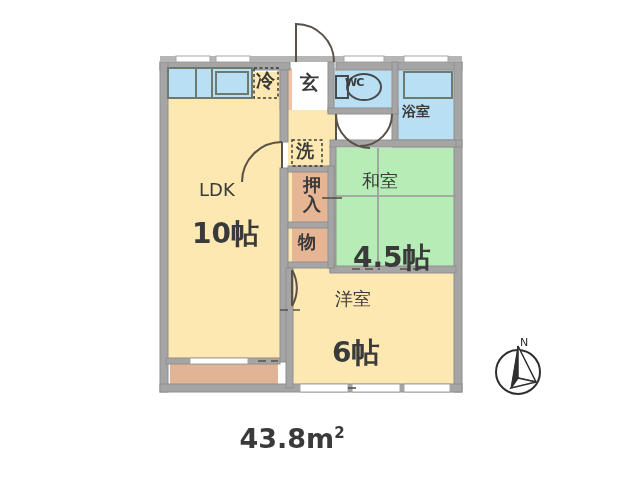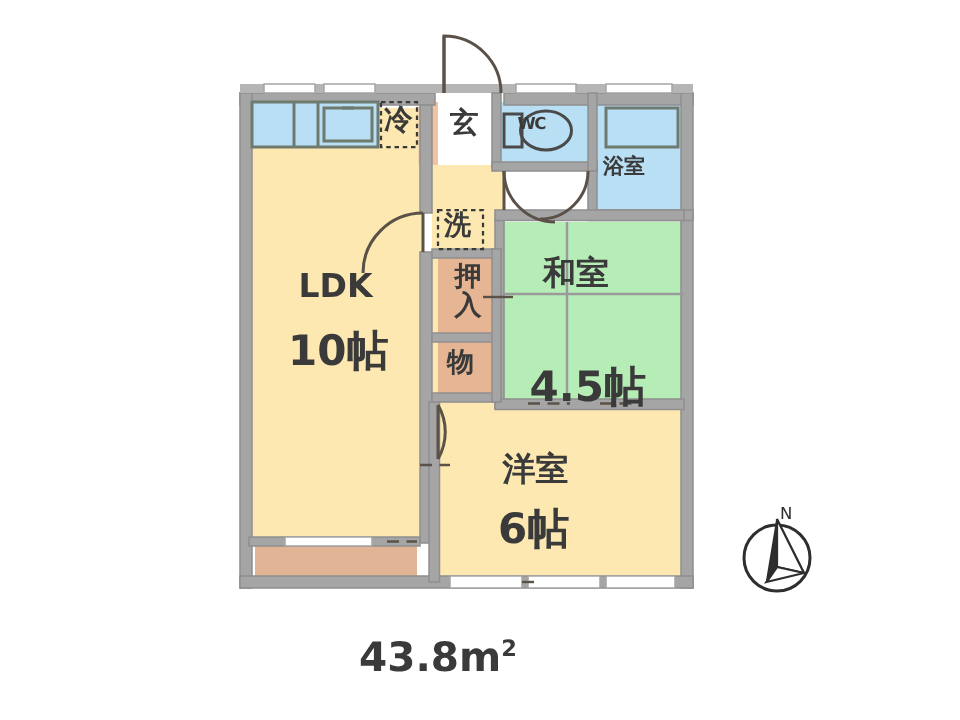--- a/index.html
+++ b/index.html
@@ -14,21 +14,21 @@
     position:absolute;left:0;top:0;width:640px;height:480px;
   }
   .lbl{
     position:absolute;
     color:#3a3a3a;
     font-family:"DejaVu Sans","Liberation Sans",sans-serif;
     white-space:nowrap;
     line-height:1.0;
     -webkit-font-smoothing:antialiased;
   }
-  .room-name{font-size:22px;font-weight:700;letter-spacing:0px;}
+  .room-name{font-size:18px;font-weight:400;letter-spacing:0px;}
   .room-size{font-size:28px;font-weight:700;}
   .small-kanji{font-size:14px;font-weight:600;}
   .wc-text{font-size:11px;font-weight:700;letter-spacing:-1px;}
   .area-text{
     position:absolute;
     left:0;top:423px;width:584px;
     text-align:center;
     font-size:27px;font-weight:700;color:#3a3a3a;
     font-family:"DejaVu Sans","Liberation Sans",sans-serif;
   }
@@ -179,21 +179,21 @@
     <text x="2" y="-26" font-family="DejaVu Sans, Liberation Sans, sans-serif" font-size="11" fill="#2e2e2e">N</text>
   </g>
 </svg>
 
 <div class="lbl room-name" style="left:199px;top:181px;">LDK</div>
 <div class="lbl room-size" style="left:192px;top:220px;">10帖</div>
 
 <div class="lbl room-name" style="left:362px;top:172px;">和室</div>
 <div class="lbl room-size" style="left:353px;top:208px;margin-top:36px;">4.5帖</div>
 
-<div class="lbl room-name" style="left:335px;top:303px;">洋室</div>
+<div class="lbl room-name" style="left:335px;top:290px;">洋室</div>
 <div class="lbl room-size" style="left:332px;top:339px;">6帖</div>
 
 <div class="lbl small-kanji" style="left:402px;top:104px;font-size:14px;">浴室</div>
 
 <div class="lbl small-kanji" style="left:256px;top:71px;font-size:19px;">冷</div>
 
 <div class="lbl small-kanji" style="left:300px;top:73px;font-size:19px;">玄</div>
 
 <div class="lbl wc-text" style="left:345px;top:77px;">WC</div>
 

